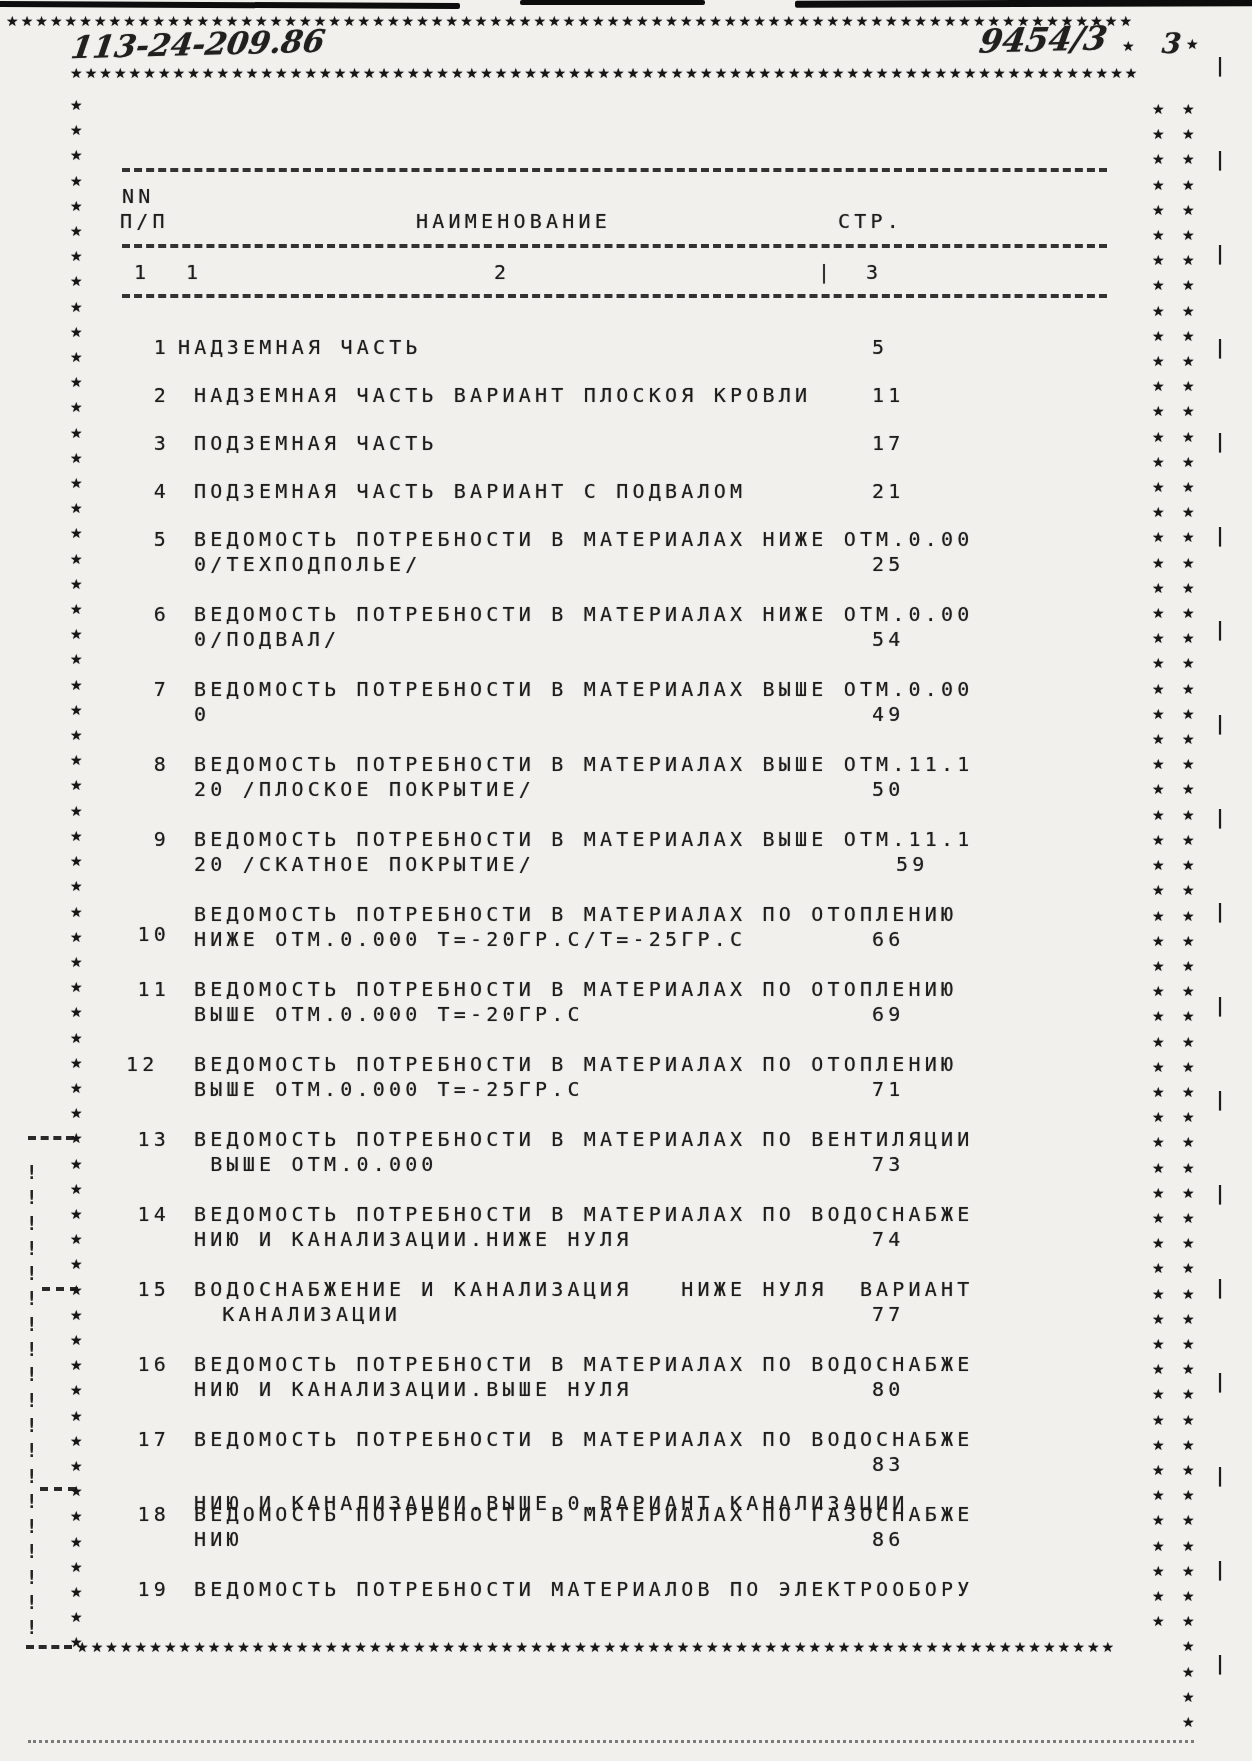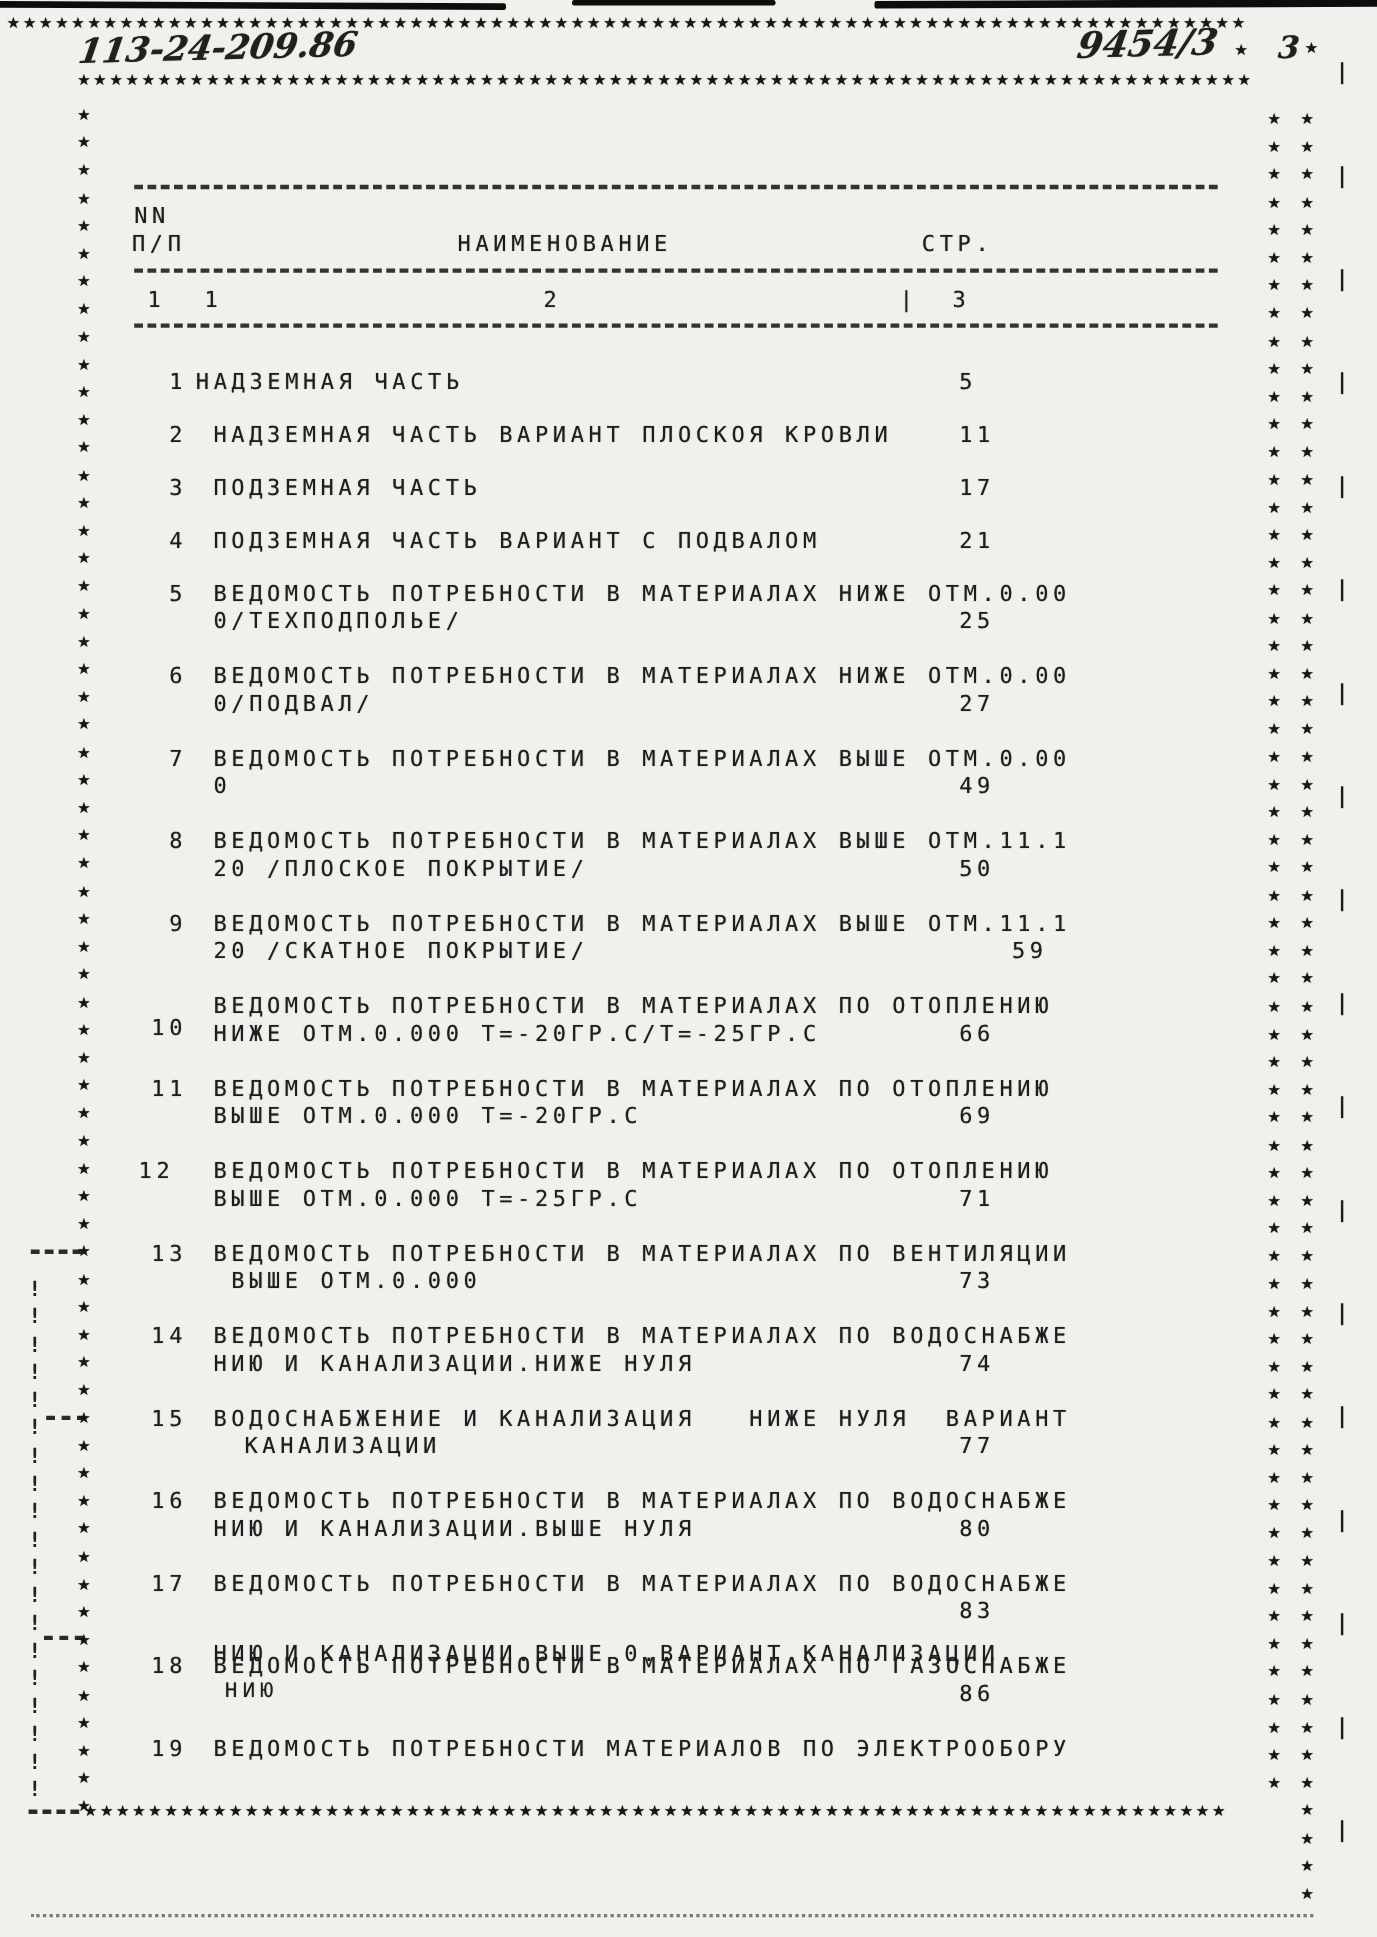--- a/index.html
+++ b/index.html
@@ -129,39 +129,39 @@
       <div class="toc-row">
         <span class="t" style="left: 126px; top: 525px; width: 44px; text-align: right;">5</span>
         <span class="t" style="left: 194px; top: 525px;">ВЕДОМОСТЬ ПОТРЕБНОСТИ В МАТЕРИАЛАХ НИЖЕ ОТМ.0.00</span>
         <span class="t" style="left: 194px; top: 550.2px;">0/ТЕХПОДПОЛЬЕ/</span>
         <span class="t" style="left: 872px; top: 550.2px;">25</span>
       </div>
       <div class="toc-row">
         <span class="t" style="left: 126px; top: 600px; width: 44px; text-align: right;">6</span>
         <span class="t" style="left: 194px; top: 600px;">ВЕДОМОСТЬ ПОТРЕБНОСТИ В МАТЕРИАЛАХ НИЖЕ ОТМ.0.00</span>
         <span class="t" style="left: 194px; top: 625.2px;">0/ПОДВАЛ/</span>
-        <span class="t" style="left: 872px; top: 625.2px;">27</span>
+        <span class="t" style="left: 872px; top: 625.2px;">54</span>
       </div>
       <div class="toc-row">
         <span class="t" style="left: 126px; top: 675px; width: 44px; text-align: right;">7</span>
         <span class="t" style="left: 194px; top: 675px;">ВЕДОМОСТЬ ПОТРЕБНОСТИ В МАТЕРИАЛАХ ВЫШЕ ОТМ.0.00</span>
         <span class="t" style="left: 194px; top: 700.2px;">0</span>
         <span class="t" style="left: 872px; top: 700.2px;">49</span>
       </div>
       <div class="toc-row">
         <span class="t" style="left: 126px; top: 750px; width: 44px; text-align: right;">8</span>
         <span class="t" style="left: 194px; top: 750px;">ВЕДОМОСТЬ ПОТРЕБНОСТИ В МАТЕРИАЛАХ ВЫШЕ ОТМ.11.1</span>
         <span class="t" style="left: 194px; top: 775.2px;">20 /ПЛОСКОЕ ПОКРЫТИЕ/</span>
         <span class="t" style="left: 872px; top: 775.2px;">50</span>
       </div>
       <div class="toc-row">
         <span class="t" style="left: 126px; top: 825px; width: 44px; text-align: right;">9</span>
         <span class="t" style="left: 194px; top: 825px;">ВЕДОМОСТЬ ПОТРЕБНОСТИ В МАТЕРИАЛАХ ВЫШЕ ОТМ.11.1</span>
         <span class="t" style="left: 194px; top: 850.2px;">20 /СКАТНОЕ ПОКРЫТИЕ/</span>
-        <span class="t" style="left: 920px; top: 850.2px;">59</span>
+        <span class="t" style="left: 896px; top: 850.2px;">59</span>
       </div>
       <div class="toc-row">
         <span class="t" style="left: 126px; top: 920px; width: 44px; text-align: right;">10</span>
         <span class="t" style="left: 194px; top: 900px;">ВЕДОМОСТЬ ПОТРЕБНОСТИ В МАТЕРИАЛАХ ПО ОТОПЛЕНИЮ</span>
         <span class="t" style="left: 194px; top: 925.2px;">НИЖЕ ОТМ.0.000 Т=-20ГР.С/Т=-25ГР.С</span>
         <span class="t" style="left: 872px; top: 925.2px;">66</span>
       </div>
       <div class="toc-row">
         <span class="t" style="left: 126px; top: 975px; width: 44px; text-align: right;">11</span>
         <span class="t" style="left: 194px; top: 975px;">ВЕДОМОСТЬ ПОТРЕБНОСТИ В МАТЕРИАЛАХ ПО ОТОПЛЕНИЮ</span>
@@ -200,21 +200,21 @@
       </div>
       <div class="toc-row">
         <span class="t" style="left: 126px; top: 1425px; width: 44px; text-align: right;">17</span>
         <span class="t" style="left: 194px; top: 1425px;">ВЕДОМОСТЬ ПОТРЕБНОСТИ В МАТЕРИАЛАХ ПО ВОДОСНАБЖЕ</span>
         <span class="t" style="left: 194px; top: 1450.2px; margin-top: 39px;">НИЮ И КАНАЛИЗАЦИИ.ВЫШЕ 0.ВАРИАНТ КАНАЛИЗАЦИИ</span>
         <span class="t" style="left: 872px; top: 1450.2px;">83</span>
       </div>
       <div class="toc-row">
         <span class="t" style="left: 126px; top: 1500px; width: 44px; text-align: right;">18</span>
         <span class="t" style="left: 194px; top: 1500px;">ВЕДОМОСТЬ ПОТРЕБНОСТИ В МАТЕРИАЛАХ ПО ГАЗОСНАБЖЕ</span>
-        <span class="t" style="left: 204px; top: 1525.2px; font-family: Liberation Mono, monospace;">НИЮ</span>
+        <span class="t" style="left: 194px; top: 1525.2px;">НИЮ</span>
         <span class="t" style="left: 872px; top: 1525.2px;">86</span>
       </div>
       <div class="toc-row">
         <span class="t" style="left: 126px; top: 1575px; width: 44px; text-align: right;">19</span>
         <span class="t" style="left: 194px; top: 1575px;">ВЕДОМОСТЬ ПОТРЕБНОСТИ МАТЕРИАЛОВ ПО ЭЛЕКТРООБОРУ</span>
       </div>
     </div>
 
   <div class="dash-small" style="left:28px;top:1136px;width:46px;"></div>
   <div class="dash-small" style="left:42px;top:1287px;width:36px;"></div>

